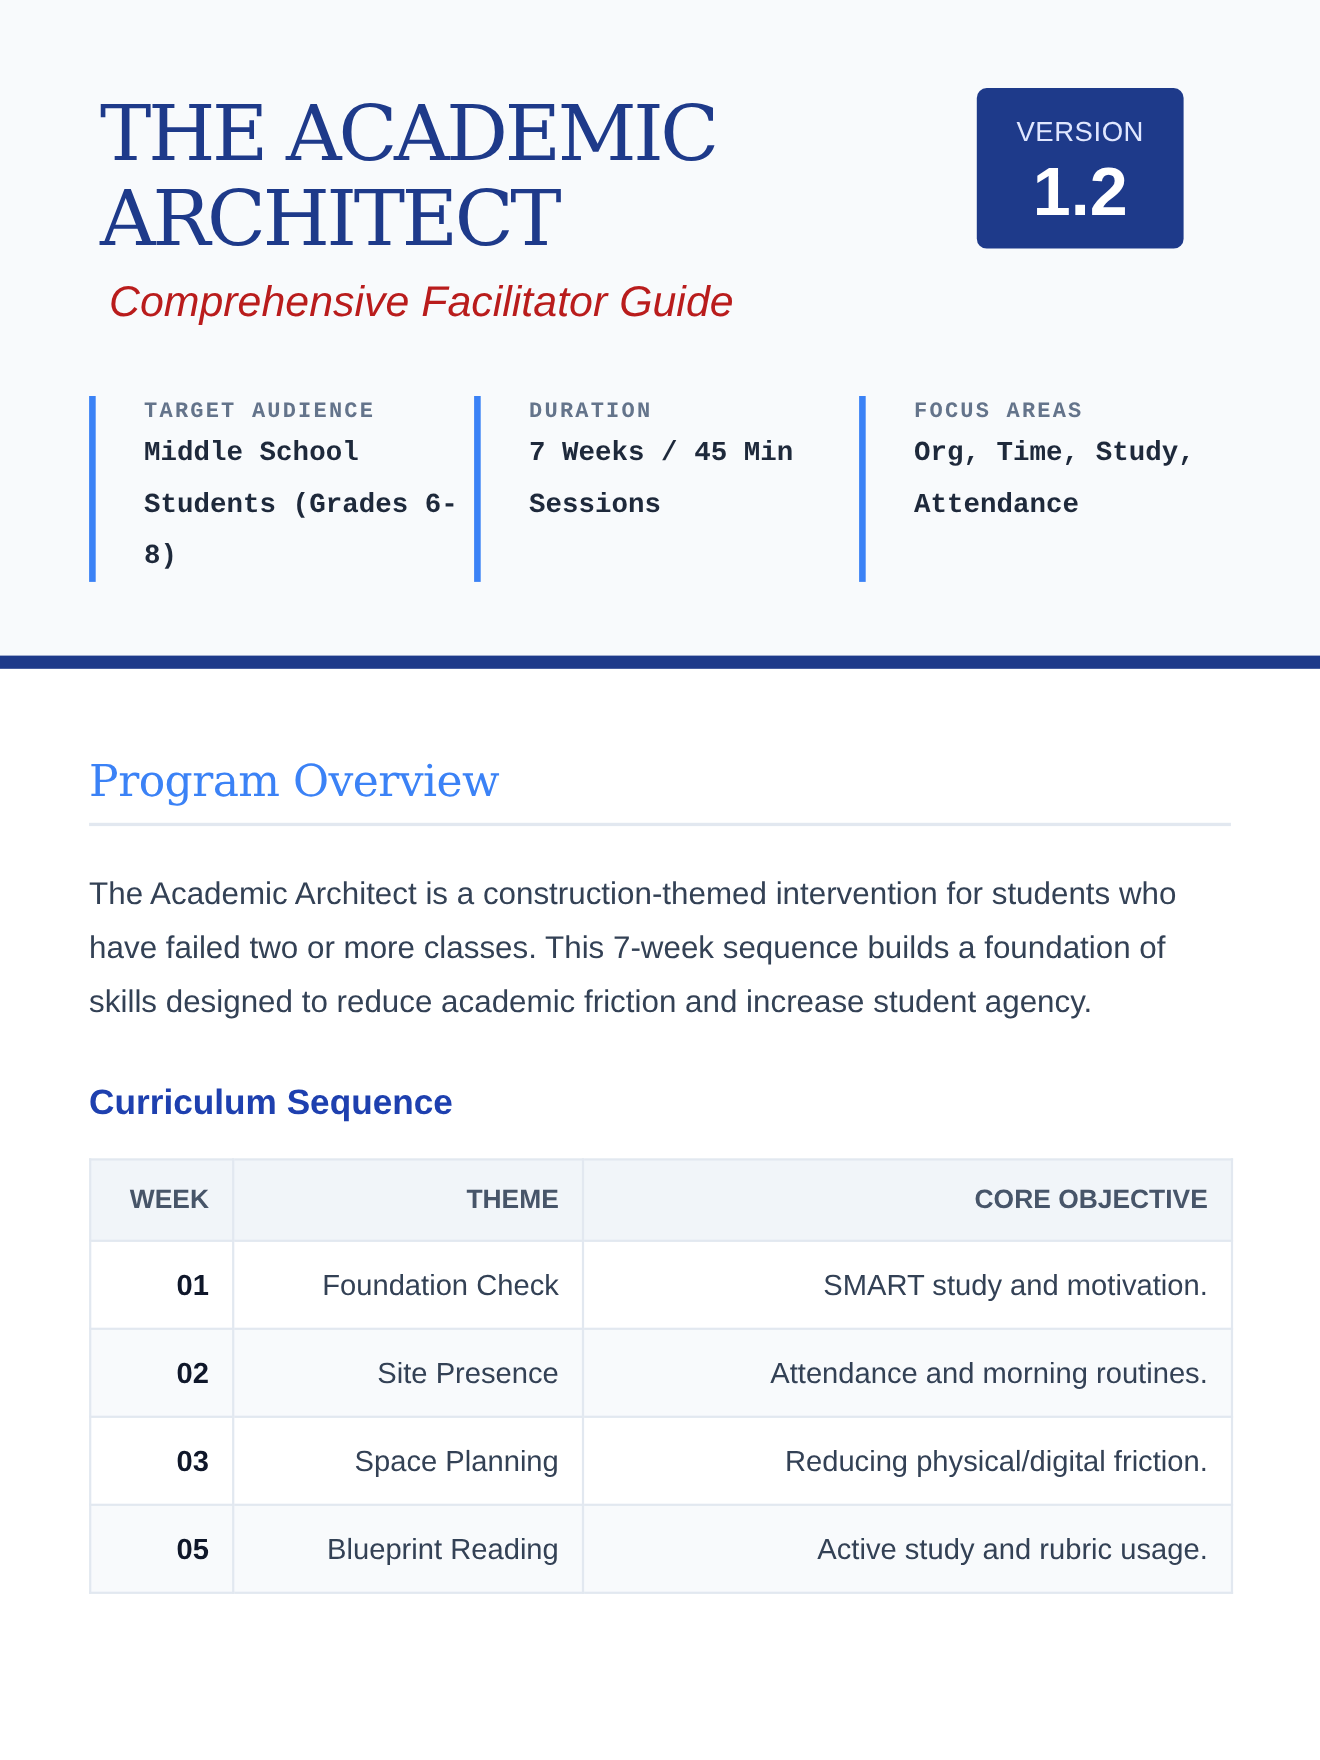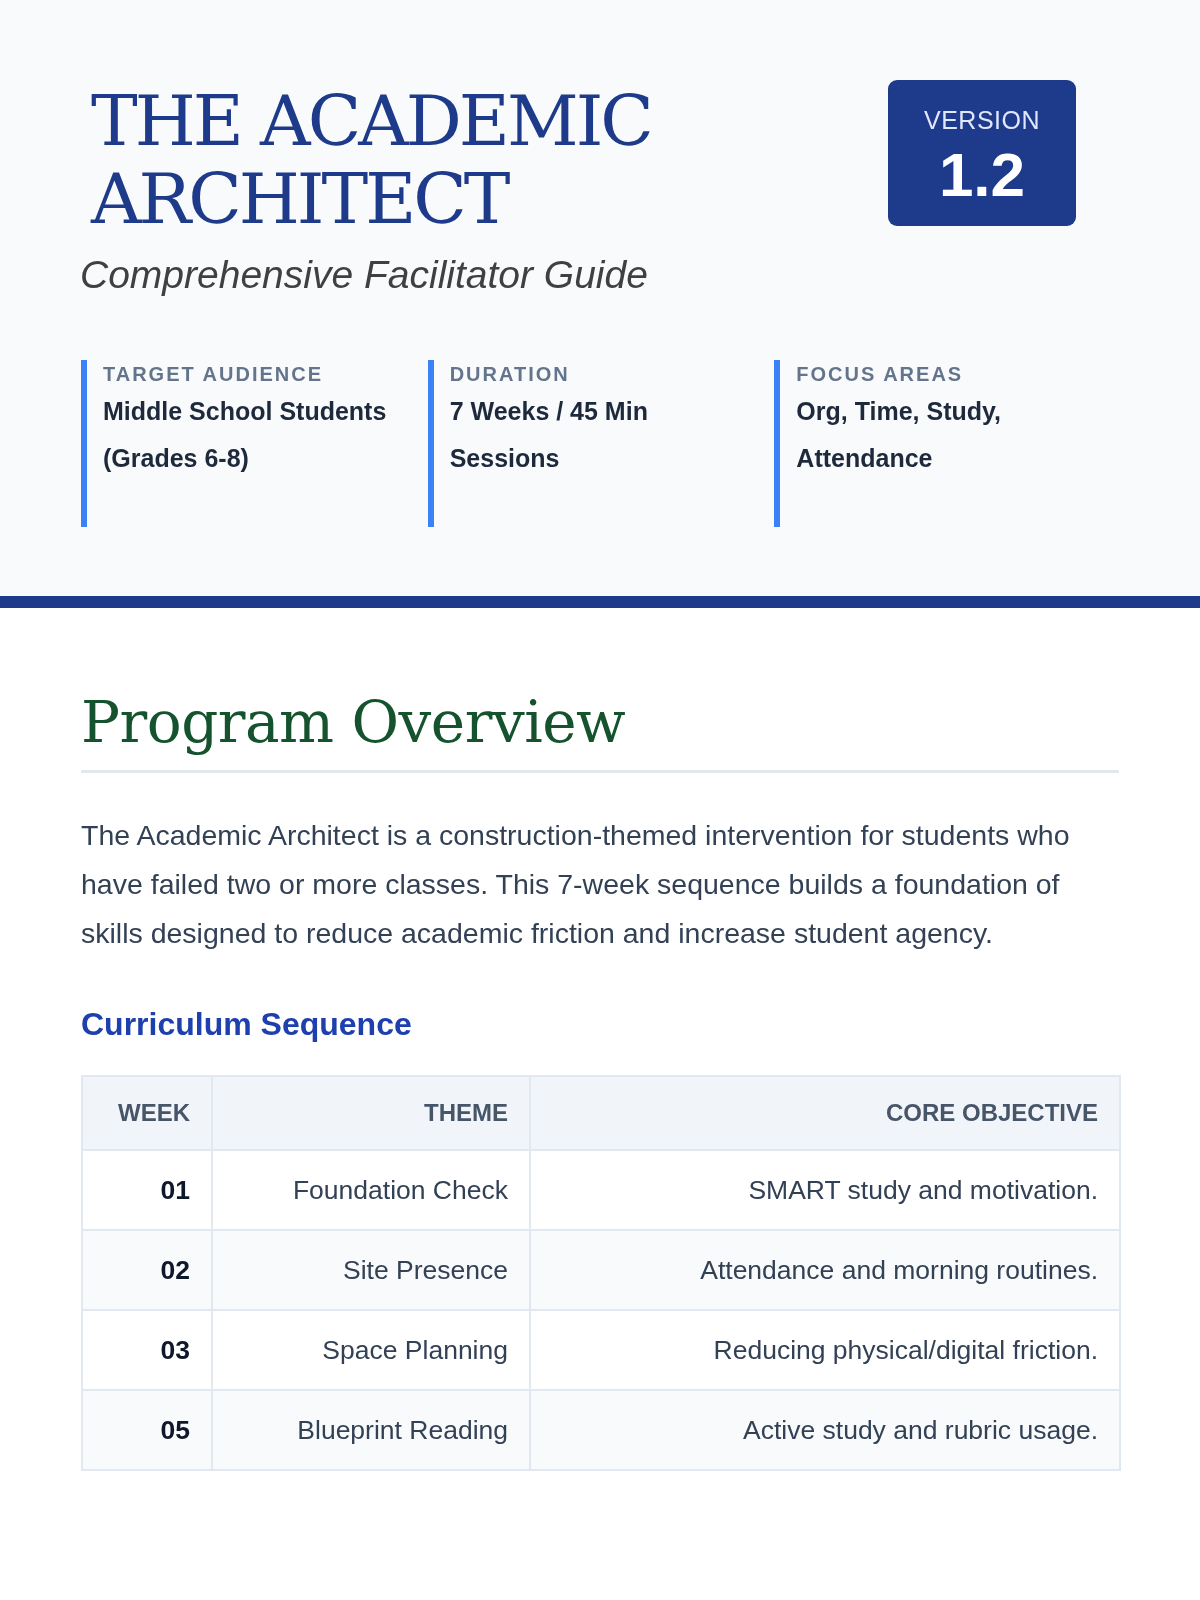--- a/index.html
+++ b/index.html
@@ -16,52 +16,53 @@
   .title {
     position: absolute; left: 81px; top: 82px;
     font-family: "DejaVu Serif", serif;
     font-size: 70px; line-height: 78px;
     color: #1e3a8a; font-weight: normal;
     letter-spacing: -3px;
     width: 640px;
     margin-left: 10px;
   }
   .subtitle {
-    position: absolute; left: 80px; top: 253px;
+    position: absolute; left: 99px; top: 253px;
     font-family: "Liberation Sans", sans-serif;
-    font-style: italic; font-size: 39px; color: #404040;
+    font-style: italic; font-size: 39px; color: #b91c1c;
   }
   .version-badge {
     position: absolute; left: 888px; top: 80px;
     width: 188px; height: 146px;
     background: #1e3a8a; border-radius: 9px;
     color: #ffffff; text-align: center;
   }
   .version-label { display: block; margin-top: 26px; font-size: 25px; letter-spacing: 0.5px; color: #e0e7ff; }
   .version-number { display: block; margin-top: 4px; font-size: 62px; font-weight: bold; }
 
   .meta-row { position: absolute; left: 81px; top: 360px; width: 1040px; display: flex; }
   .meta-item {
     width: 360px; min-height: 167px;
     border-left: 6px solid #3b82f6;
-    padding-left: 16px;
+    padding-left: 44px;
+    font-family: Liberation Mono, monospace;
   }
   .meta-label {
     display: block; font-size: 20px; font-weight: bold;
     color: #64748b; letter-spacing: 2px; margin-top: 3px;
   }
   .meta-value {
     display: block; font-size: 25px; font-weight: bold; color: #1e293b;
     line-height: 47px; margin-top: 2px; width: 300px;
   }
 
   .content { padding: 0 81px; }
   .section-title {
     font-family: "DejaVu Serif", serif;
-    font-size: 58px; color: #14532d; font-weight: normal;
+    font-size: 40px; color: #3b82f6; font-weight: normal;
     margin-top: 80px; padding-bottom: 14px;
     border-bottom: 3px solid #e2e8f0;
     letter-spacing: -0.5px;
   }
   .overview-text {
     margin-top: 38px; font-size: 28.5px; line-height: 49px; color: #334155;
   }
   .subsection-title {
     margin-top: 48px; font-size: 32px; font-weight: bold; color: #1e40af;
   }

